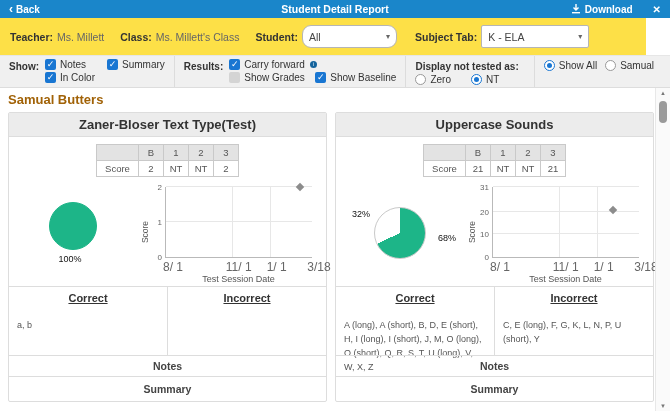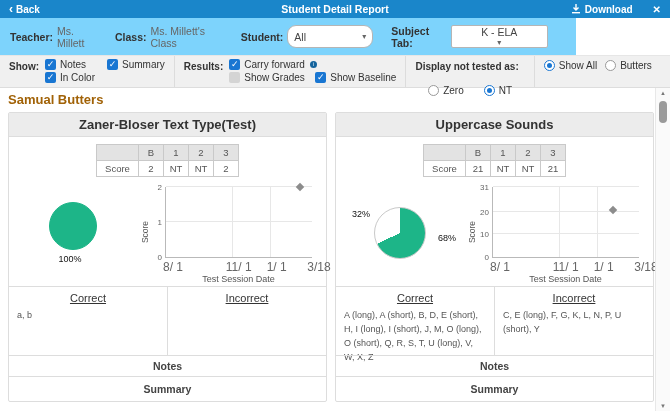--- a/index.html
+++ b/index.html
@@ -12,29 +12,29 @@
     padding:0 9px; font-size:10px; }
   .back-btn { display:flex; align-items:center; gap:3px; cursor:pointer; font-weight:bold; }
   .back-chevron { font-size:12px; line-height:1; }
   .topbar-title { position:absolute; left:50%; transform:translateX(-50%);
     font-weight:bold; font-size:10.5px; }
   .topbar-right { margin-left:auto; display:flex; align-items:center; gap:20px; }
   .download-btn { display:flex; align-items:center; gap:4px; font-weight:bold; cursor:pointer; }
   .close-btn { font-size:10px; font-weight:bold; cursor:pointer; }
 
   
-  .selectbar { position:absolute; left:0; top:18px; width:576px; height:37px;
-    background:#7dd3fc; display:flex; align-items:center; padding:0 10px; font-size:10.5px; }
+  .selectbar { position:absolute; left:0; top:18px; width:646px; height:37px;
+    background:#fde047; display:flex; align-items:center; padding:0 10px; font-size:10.5px; }
   .sel-label { font-weight:bold; color:#333; margin-right:4px; }
   .sel-value { color:#666; margin-right:16px; }
   .dropdown { height:23px; border:1px solid #b5b5b5; border-radius:2px; background:#fff;
     display:flex; align-items:center; justify-content:space-between; padding:0 6px;
     margin-right:18px; cursor:pointer; color:#444; }
   .dd-student { width:95px;border-radius:9px; }
-  .dd-subject { width:108px;flex-direction:column; }
+  .dd-subject { width:108px; }
   .caret { color:#666; font-size:8px; }
 
   
   .filterbar { position:absolute; left:0; top:55px; width:670px; height:33px;
     background:#f0f0f0; border-top:1px solid #e6e6e6; border-bottom:1px solid #ddd;
     display:flex; font-size:10px; }
   .fgroup { padding:3px 9px 2px 9px; border-right:1px solid #dcdcdc; display:flex; }
   .fgroup:last-child { border-right:none; }
   .fg-label { font-weight:bold; margin:2px 6px 0 0; white-space:nowrap; }
   .fg-rows { display:flex; flex-direction:column; gap:2px; }
@@ -98,22 +98,22 @@
     transform:translate(-50%,50%) rotate(45deg); }
   .ylab { position:absolute; left:-3px; top:50%;
     transform:translate(0,-60%) rotate(-90deg); transform-origin:center;
     font-size:8.5px; color:#555; }
   .xlab { position:absolute; left:28px; right:6px; bottom:2px; text-align:center;
     font-size:9px; color:#555; }
 
   .ci-section { flex:1; display:flex; border-top:1px solid #ddd; min-height:60px; }
   .ci-col { flex:1; padding:3px 8px 4px 8px; }
   .ci-col.first { border-right:1px solid #ddd; }
-  .ci-head { text-align:center; font-size:11px; font-weight:normal;
-    text-decoration:underline; color:#333; margin:2px 0 5px 0; }
+  .ci-head { text-align:center; font-size:11px; font-weight:bold;
+    text-decoration:underline; color:#333; margin:2px 0 15px 0; }
   .ci-body { font-size:9px; color:#555; line-height:1.55; }
 
   .notes-row { border-top:1px solid #ddd; height:21px; display:flex;
     align-items:center; justify-content:center; font-size:10.5px; font-weight:bold;
     color:#444; cursor:pointer; }
   .summary-row { border-top:1px solid #ddd; height:25px; display:flex;
     align-items:center; justify-content:center; font-size:10.5px; font-weight:bold;
     color:#444; cursor:pointer; }
 
   
@@ -205,21 +205,21 @@
           <span class="cb">✓</span>
           <span>Show Baseline</span>
         </label>
       </div>
     </div>
   </div>
 
   <div class="fgroup">
     <div class="fg-rows">
       <span class="fg-label">Display not tested as:</span>
-      <div class="fg-row" style="gap:20px; margin-top:11px;justify-content:center;">
+      <div class="fg-row" style="gap:20px; margin-top:0;">
         <label class="opt">
           <span class="radio"></span>
           <span>Zero</span>
         </label>
         <label class="opt">
           <span class="radio sel"></span>
           <span>NT</span>
         </label>
       </div>
     </div>
@@ -227,21 +227,21 @@
 
   <div class="fgroup">
     <div class="fg-rows">
       <div class="fg-row" style="gap:8px; margin-top:1px;">
         <label class="opt">
           <span class="radio sel"></span>
           <span>Show All</span>
         </label>
         <label class="opt">
           <span class="radio"></span>
-          <span>Butters</span>
+          <span>Samual</span>
         </label>
       </div>
     </div>
   </div>
 </div>
 
 <div class="student-name">Samual Butters</div>
 
 <div class="panels">
 

